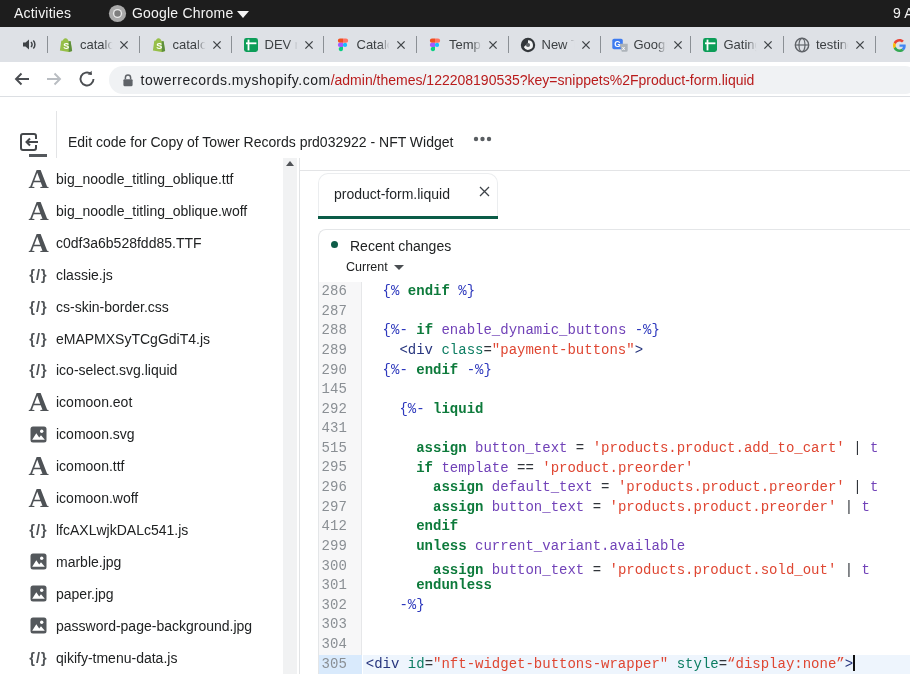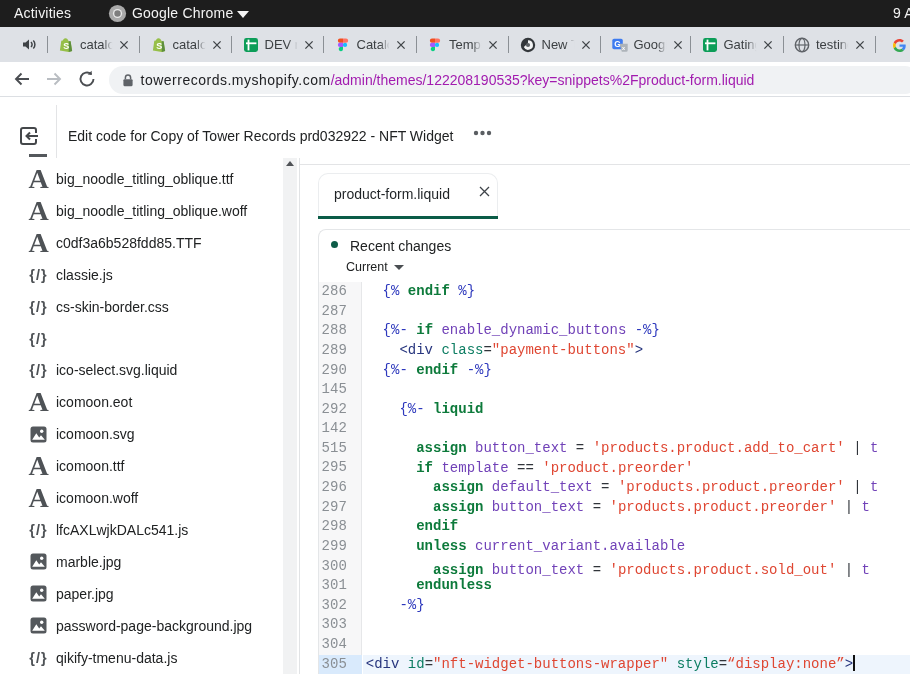--- a/index.html
+++ b/index.html
@@ -10,23 +10,23 @@
 #tabstrip { left:0; top:27px; width:910px; height:35px; background:#dee1e6; overflow:hidden; }
 .tabsep { position:absolute; top:9px; width:1px; height:17px; background:#8b9095; }
 .tabtitle { position:absolute; top:10px; font-size:13px; color:#3c4043; white-space:nowrap; overflow:hidden; width:33px; }
 .tabfade { position:absolute; top:8px; width:12px; height:20px; }
 .tabx { position:absolute; top:4px; width:14px; height:14px; }
 .tabx svg { display:block; }
 .fav { position:absolute; top:10px; width:16px; height:16px; }
 #toolbar { left:0; top:62px; width:910px; height:35px; background:#ffffff; border-bottom:1px solid #dcdfe3; }
 #omnibox { position:absolute; left:109px; top:3.5px; width:810px; height:28px; border-radius:14px; background:#f0f2f4; }
 #urltext { position:absolute; left:31.5px; top:6px; font-size:14px; color:#202124; white-space:nowrap; }
-#urltext .gray { color:#a21caf;text-align:center; }
+#urltext .gray { color:#b91c1c;text-align:center; }
 #app { left:0; top:97px; width:910px; height:577px; background:#fff; }
-#phead { position:absolute; left:0; top:8px; width:910px; height:59.5px; border-bottom:1px solid #e3e4e6; background:#fff; }
+#phead { position:absolute; left:0; top:14px; width:910px; height:59.5px; border-bottom:1px solid #e3e4e6; background:#fff; }
 #phead .vsep { position:absolute; left:56px; top:0; width:1px; height:59.5px; background:#e3e4e6; }
 #ptitle { position:absolute; left:68px; top:23px; font-size:14px; color:#202223; }
 #sidebar { position:absolute; left:0; top:60.5px; width:299px; height:517px; background:#fff; overflow:hidden; }
 .frow { position:absolute; left:0; width:299px; height:32px; }
 .ficon { position:absolute; left:25px; top:0; width:27px; height:22px; color:#4e5256; text-align:center; }
 .ficon.font { font-family:"Liberation Serif", serif; font-weight:bold; font-size:28px; line-height:21px; }
 .ficon.code { font-family:"Liberation Sans", sans-serif; font-weight:bold; font-size:14.5px; line-height:22px; letter-spacing:1px; }
 .fname { position:absolute; left:56px; top:3px; font-size:14px; color:#202223; white-space:nowrap; }
 #sscroll { position:absolute; left:283px; top:60.5px; width:14px; height:517px; background:#f1f2f3; }
 #vdivider { position:absolute; left:299px; top:60.5px; width:1px; height:517px; background:#e1e3e5; }
@@ -255,20 +255,21 @@
       <div class="frow" style="top:106.19999999999999px">
         <div class="ficon code">{/}</div>
         <div class="fname">classie.js</div>
       </div>
       <div class="frow" style="top:138.1px">
         <div class="ficon code">{/}</div>
         <div class="fname">cs-skin-border.css</div>
       </div>
       <div class="frow" style="top:170px">
         <div class="ficon code">{/}</div>
+        <div class="fname">eMAPMXSyTCgGdiT4.js</div>
       </div>
       <div class="frow" style="top:201.89999999999998px">
         <div class="ficon code">{/}</div>
         <div class="fname">ico-select.svg.liquid</div>
       </div>
       <div class="frow" style="top:233.79999999999998px">
         <div class="ficon font">A</div>
         <div class="fname">icomoon.eot</div>
       </div>
       <div class="frow" style="top:265.7px">
@@ -341,26 +342,26 @@
 
   <div id="gutter">
       <div id="activeg"></div>
       <div class="lnum" style="top:0px">286</div>
       <div class="lnum" style="top:19.6px">287</div>
       <div class="lnum" style="top:39.2px">288</div>
       <div class="lnum" style="top:58.800000000000004px">289</div>
       <div class="lnum" style="top:78.4px">290</div>
       <div class="lnum" style="top:98px">145</div>
       <div class="lnum" style="top:117.60000000000001px">292</div>
-      <div class="lnum" style="top:137.20000000000002px">142</div>
+      <div class="lnum" style="top:137.20000000000002px">431</div>
       <div class="lnum" style="top:156.8px">515</div>
       <div class="lnum" style="top:176px">295</div>
       <div class="lnum" style="top:196px">296</div>
       <div class="lnum" style="top:215.60000000000002px">297</div>
-      <div class="lnum" style="top:235.20000000000002px">298</div>
+      <div class="lnum" style="top:235.20000000000002px">412</div>
       <div class="lnum" style="top:254.8px">299</div>
       <div class="lnum" style="top:274.40000000000003px">300</div>
       <div class="lnum" style="top:294px">301</div>
       <div class="lnum" style="top:313.6px">302</div>
       <div class="lnum" style="top:333.20000000000005px">303</div>
       <div class="lnum" style="top:352.8px">304</div>
       <div class="lnum" style="top:372.40000000000003px">305</div>
     </div>
   <div id="codearea">
       <div id="activel"></div>

